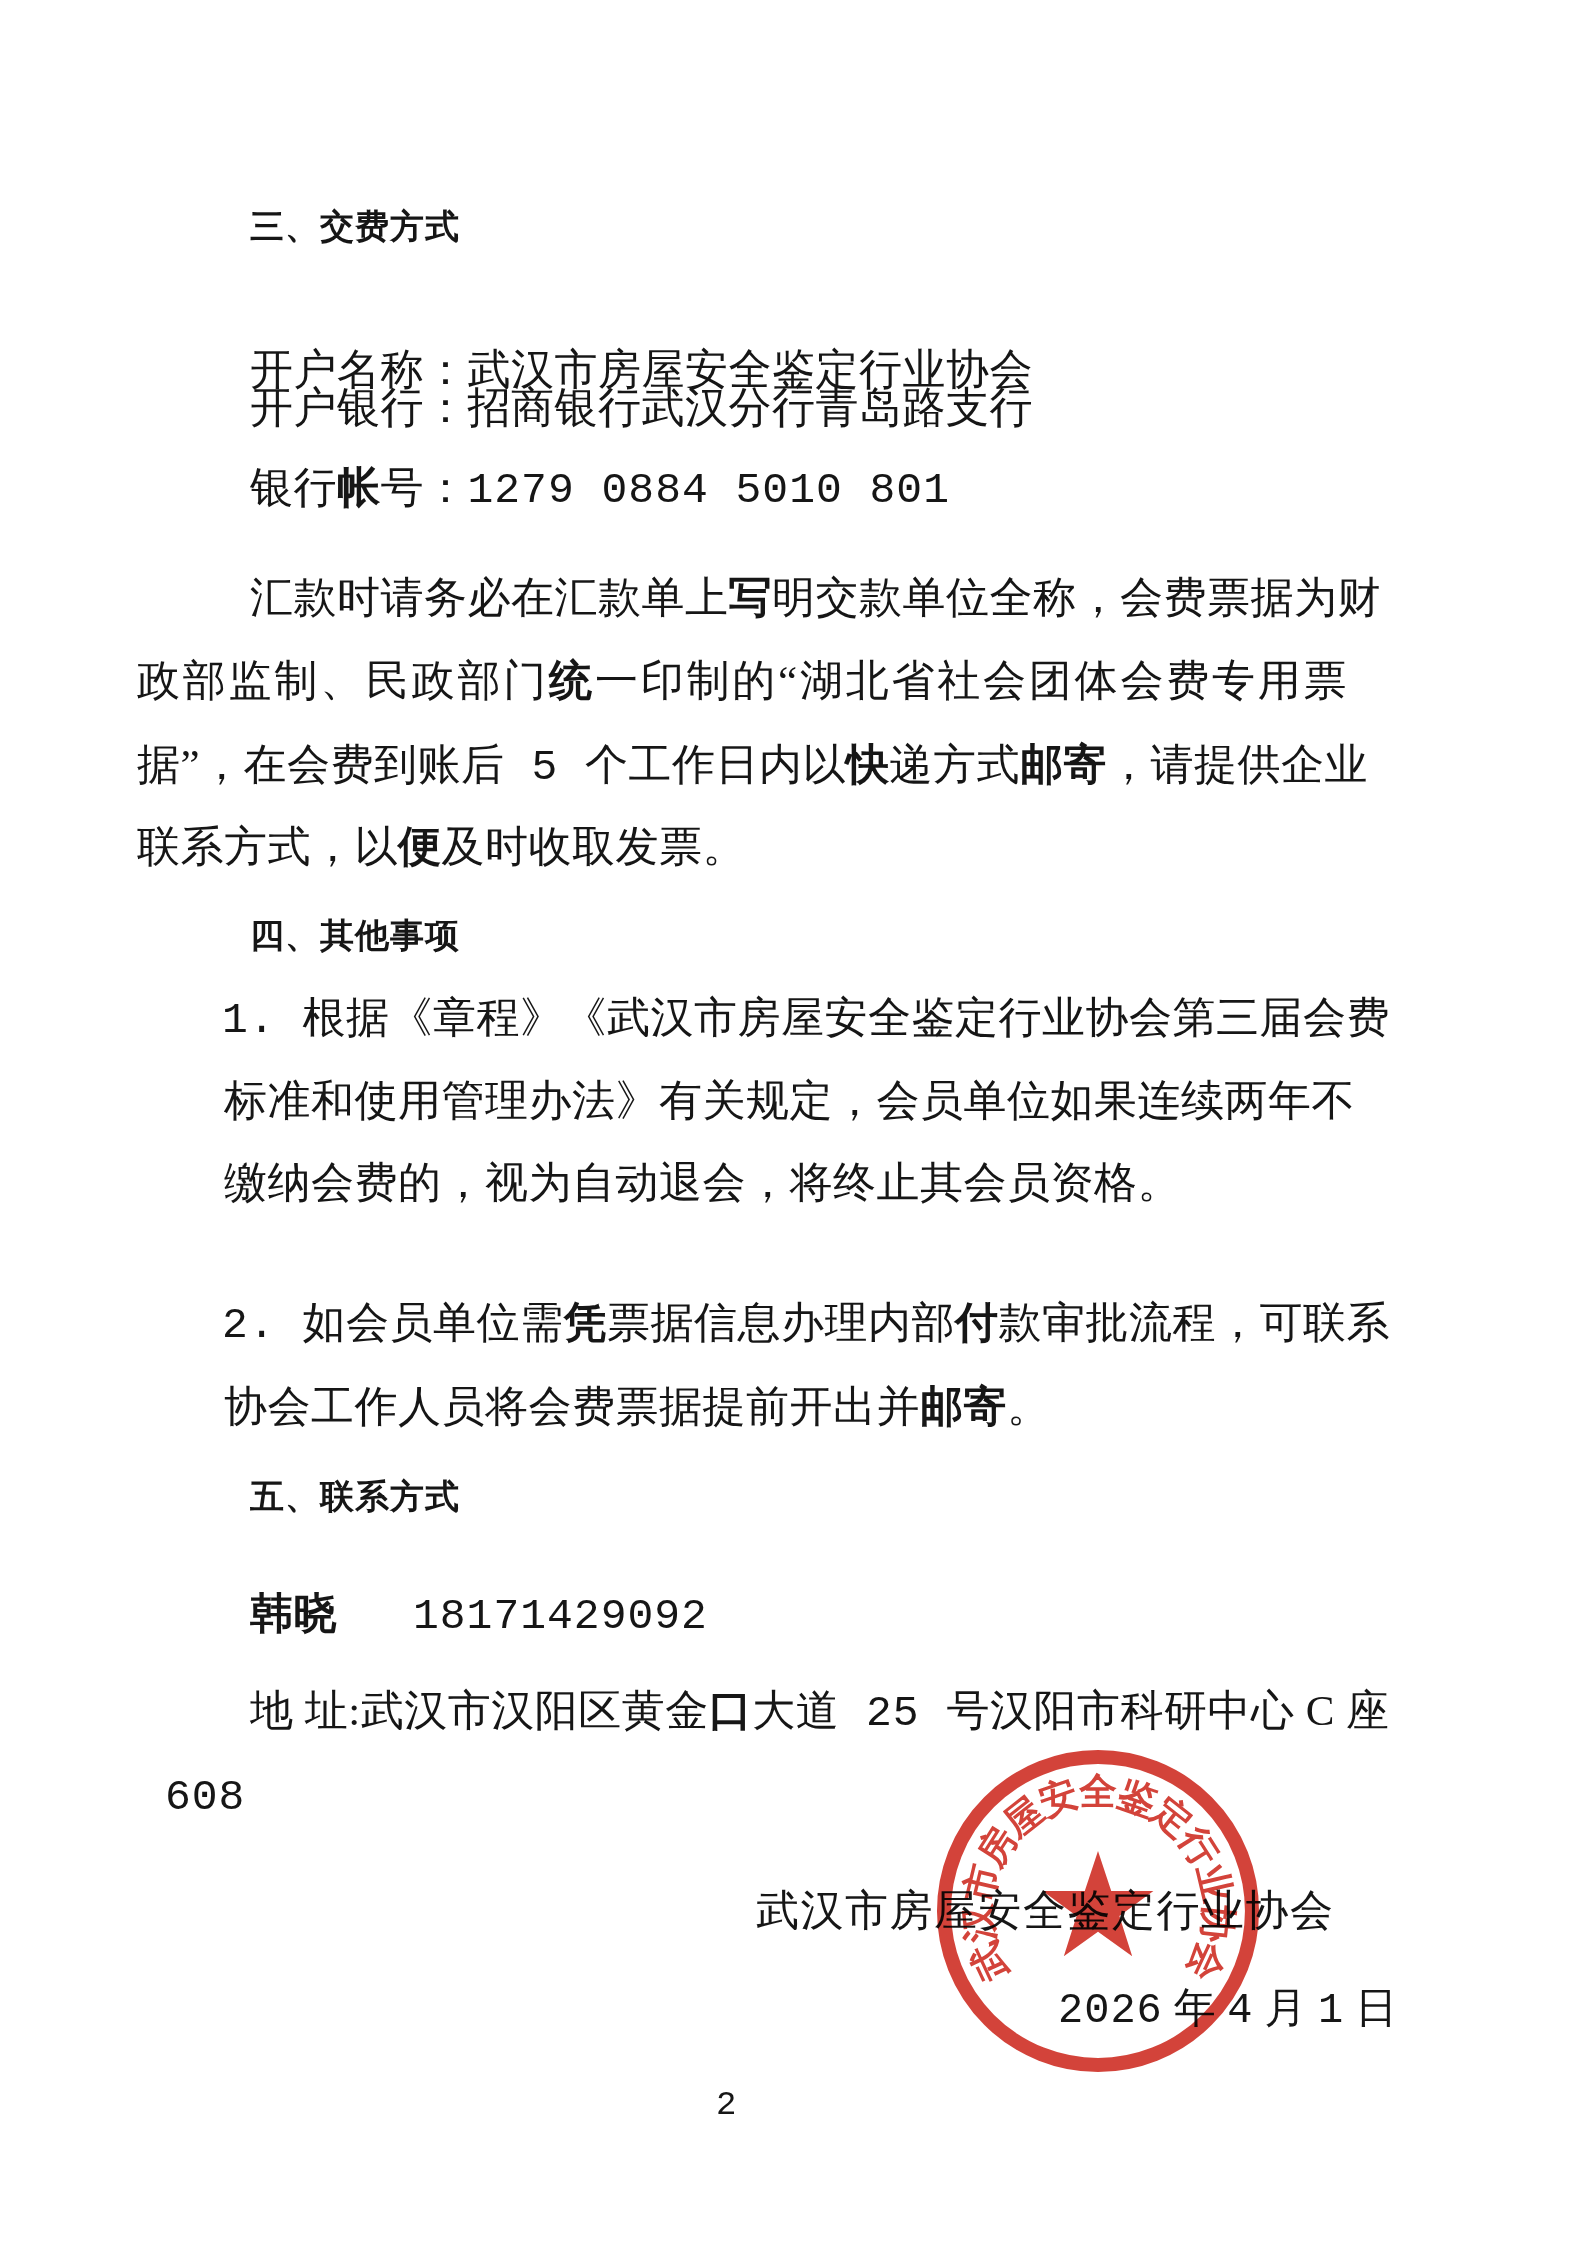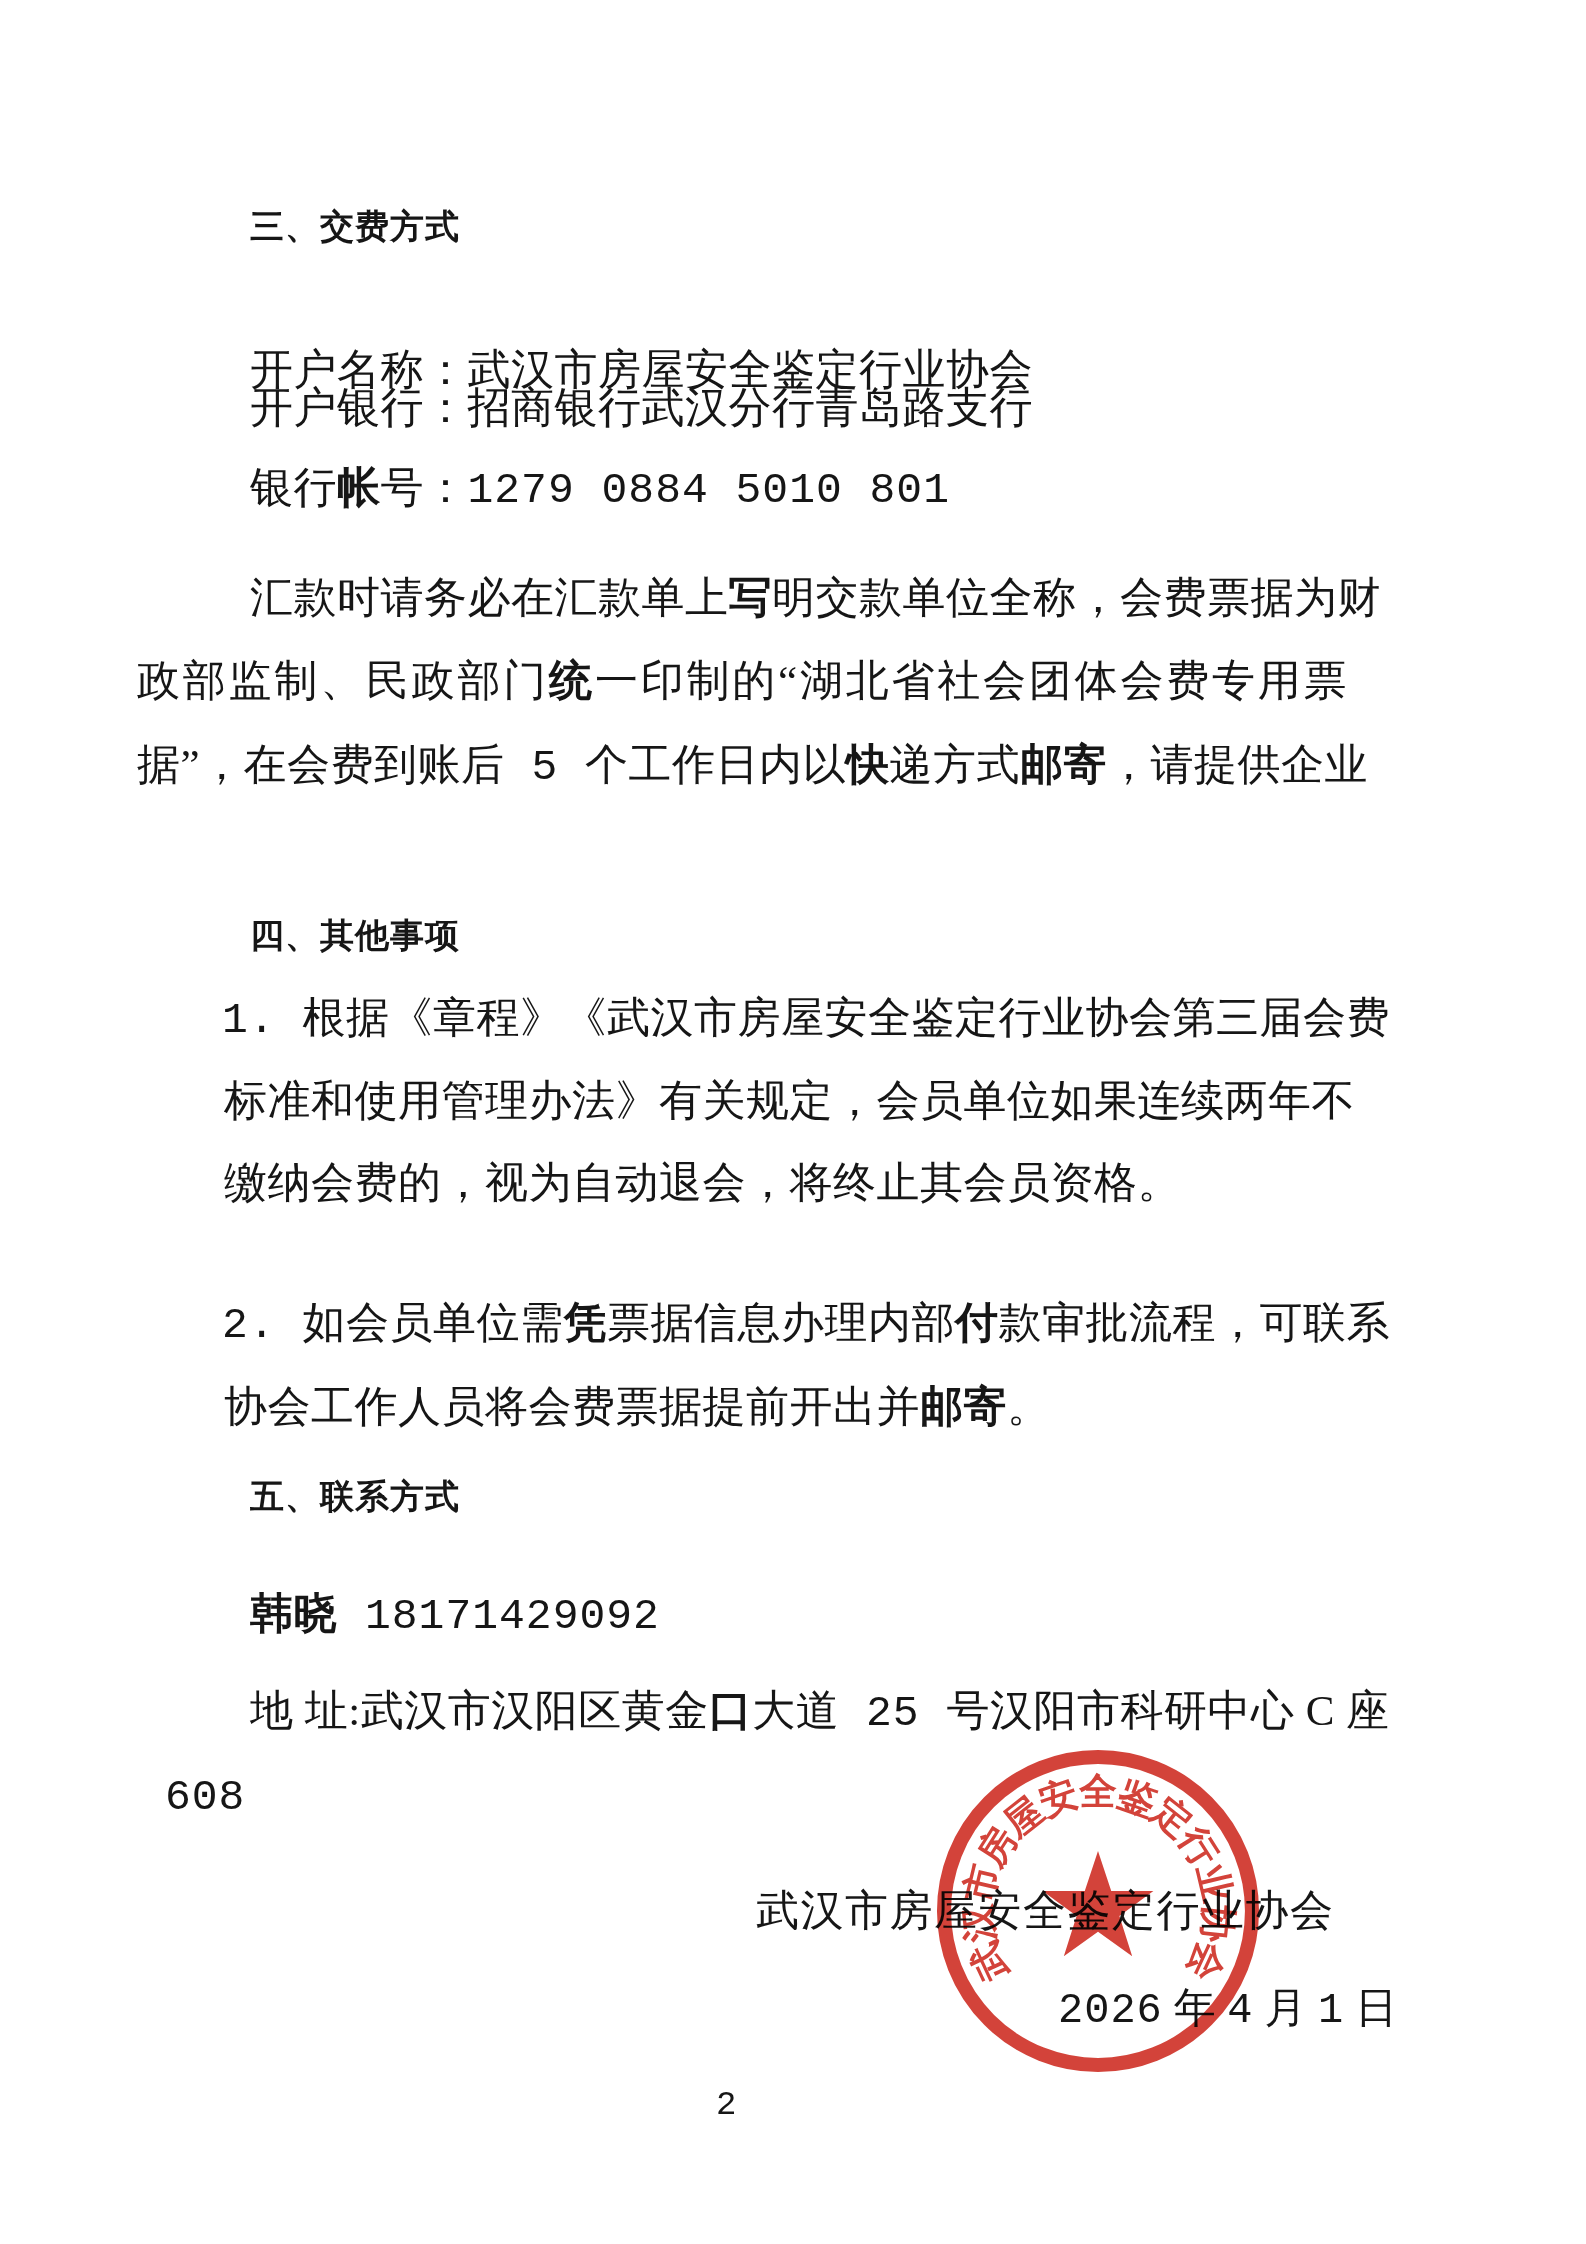--- a/index.html
+++ b/index.html
@@ -20,21 +20,21 @@
     letter-spacing:0.5px;
   }
   .heading{font-weight:bold;font-size:34px;letter-spacing:1px;}
   .jf{
     text-align:justify;
     text-align-last:justify;
     text-justify:inter-character;
   }
   .b{font-weight:bold;}
   .num{font-family:Liberation Mono, monospace;letter-spacing:1px;}
-  .contact-line .num{margin-left:28px;}
+  .contact-line .num{margin-left:76px;}
   .signature{letter-spacing:1.5px;}
   .page-num{font-size:34px;}
   .seal{
     position:absolute;
     left:922px;top:1742px;
     width:352px;height:338px;
     mix-blend-mode:multiply;
     opacity:0.92;
   }
   .seal text{
@@ -54,20 +54,21 @@
   <div class="line" style="left:250px;top:383px;text-align:right;"><span>开户银行：招商银行武汉分行青岛路支行</span></div>
 
   <div class="line" style="left:250px;top:463px;"><span>银行</span><span class="b">帐</span><span>号：</span><span class="num">1279 0884 5010 801</span></div>
 
   <div class="line jf" style="left:250px;top:573px;width:1097px;font-family:Liberation Serif, serif;"><span>汇款时请务必在汇款单上</span><span class="b">写</span><span>明交款单位全称，会费票据为财</span></div>
 
   <div class="line jf" style="left:137px;top:656px;width:1210px;"><span>政部监制、民政部门</span><span class="b">统</span><span>一印制的“湖北省社会团体会费专用票</span></div>
 
   <div class="line jf" style="left:137px;top:740px;width:1210px;"><span>据”，在会费到账后</span><span class="num"> 5 </span><span>个工作日内以</span><span class="b">快</span><span>递方式</span><span class="b">邮寄</span><span>，请提供企业</span></div>
 
+  <div class="line" style="left:137px;top:822px;"><span>联系方式，以</span><span class="b">便</span><span>及时收取发票。</span></div>
 
   <div class="line heading" style="left:250px;top:916px;"><span class="b">四、其他事项</span></div>
 
   <div class="line jf" style="left:222px;top:993px;width:1125px;"><span class="num">1.&nbsp;</span><span>根据《章程》《武汉市房屋安全鉴定行业协会第三届会费</span></div>
 
   <div class="line jf" style="left:224px;top:1076px;width:1123px;"><span>标准和使用管理办法》有关规定，会员单位如果连续两年不</span></div>
 
   <div class="line" style="left:224px;top:1158px;"><span>缴纳会费的，视为自动退会，将终止其会员资格。</span></div>
 
   <div class="line jf" style="left:222px;top:1298px;width:1125px;"><span class="num">2.&nbsp;</span><span>如会员单位需</span><span class="b">凭</span><span>票据信息办理内部</span><span class="b">付</span><span>款审批流程，可联系</span></div>

